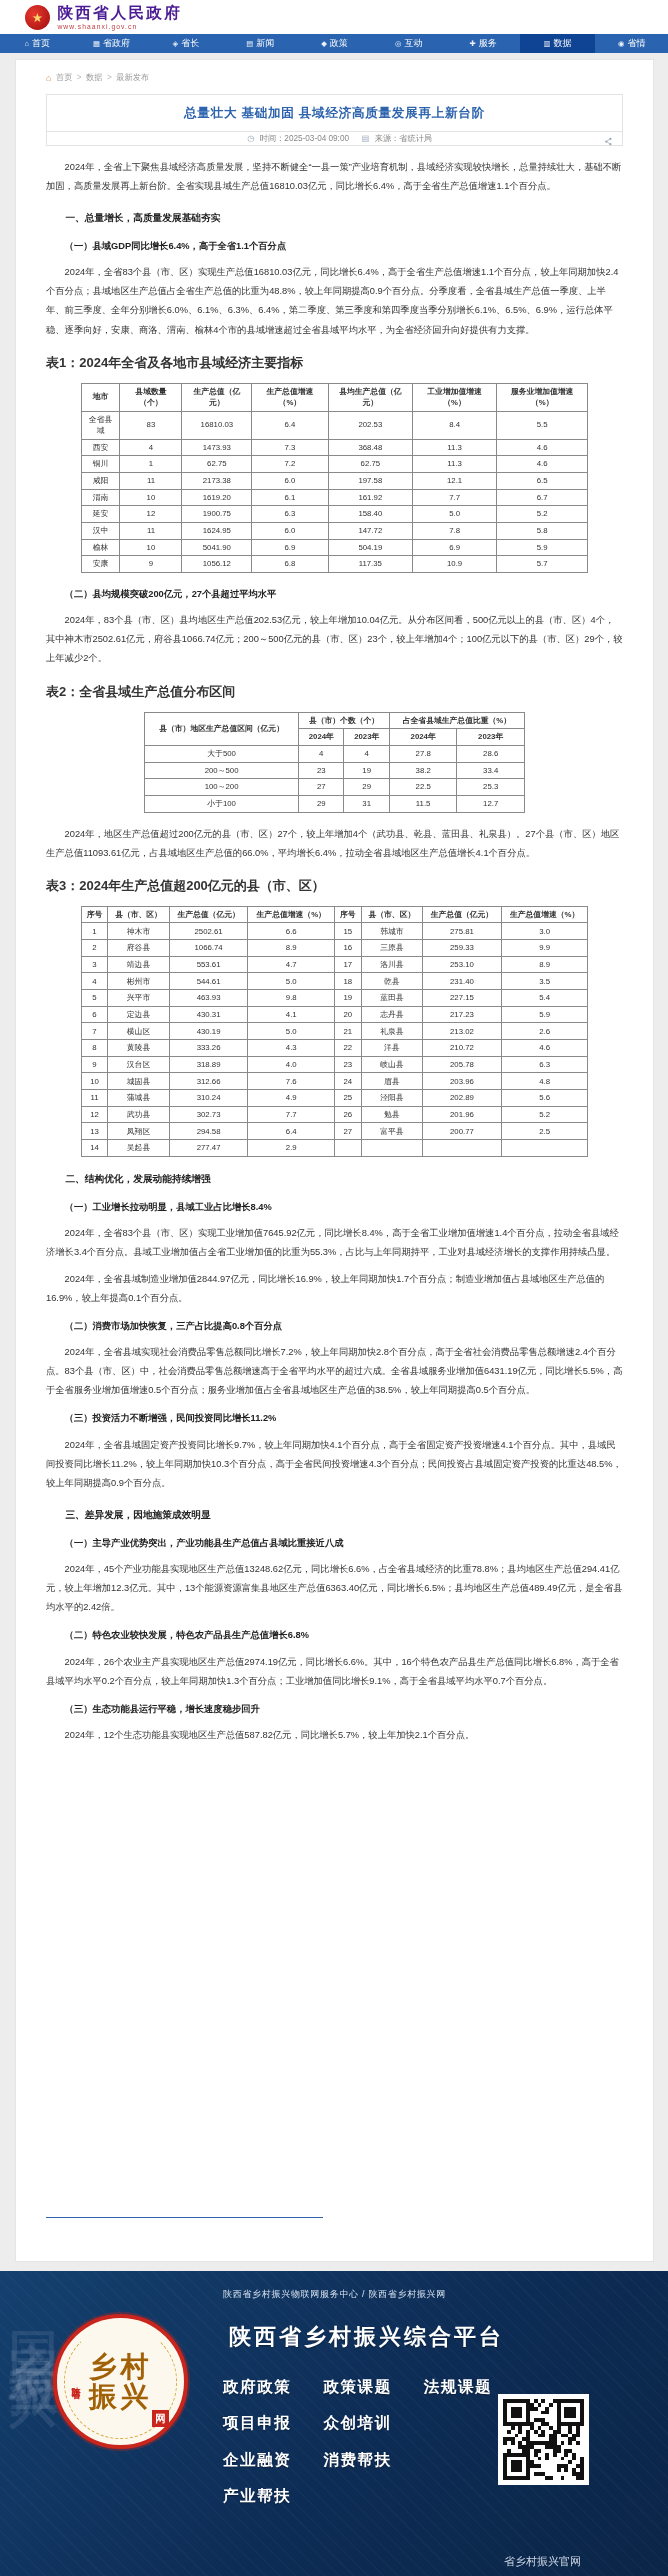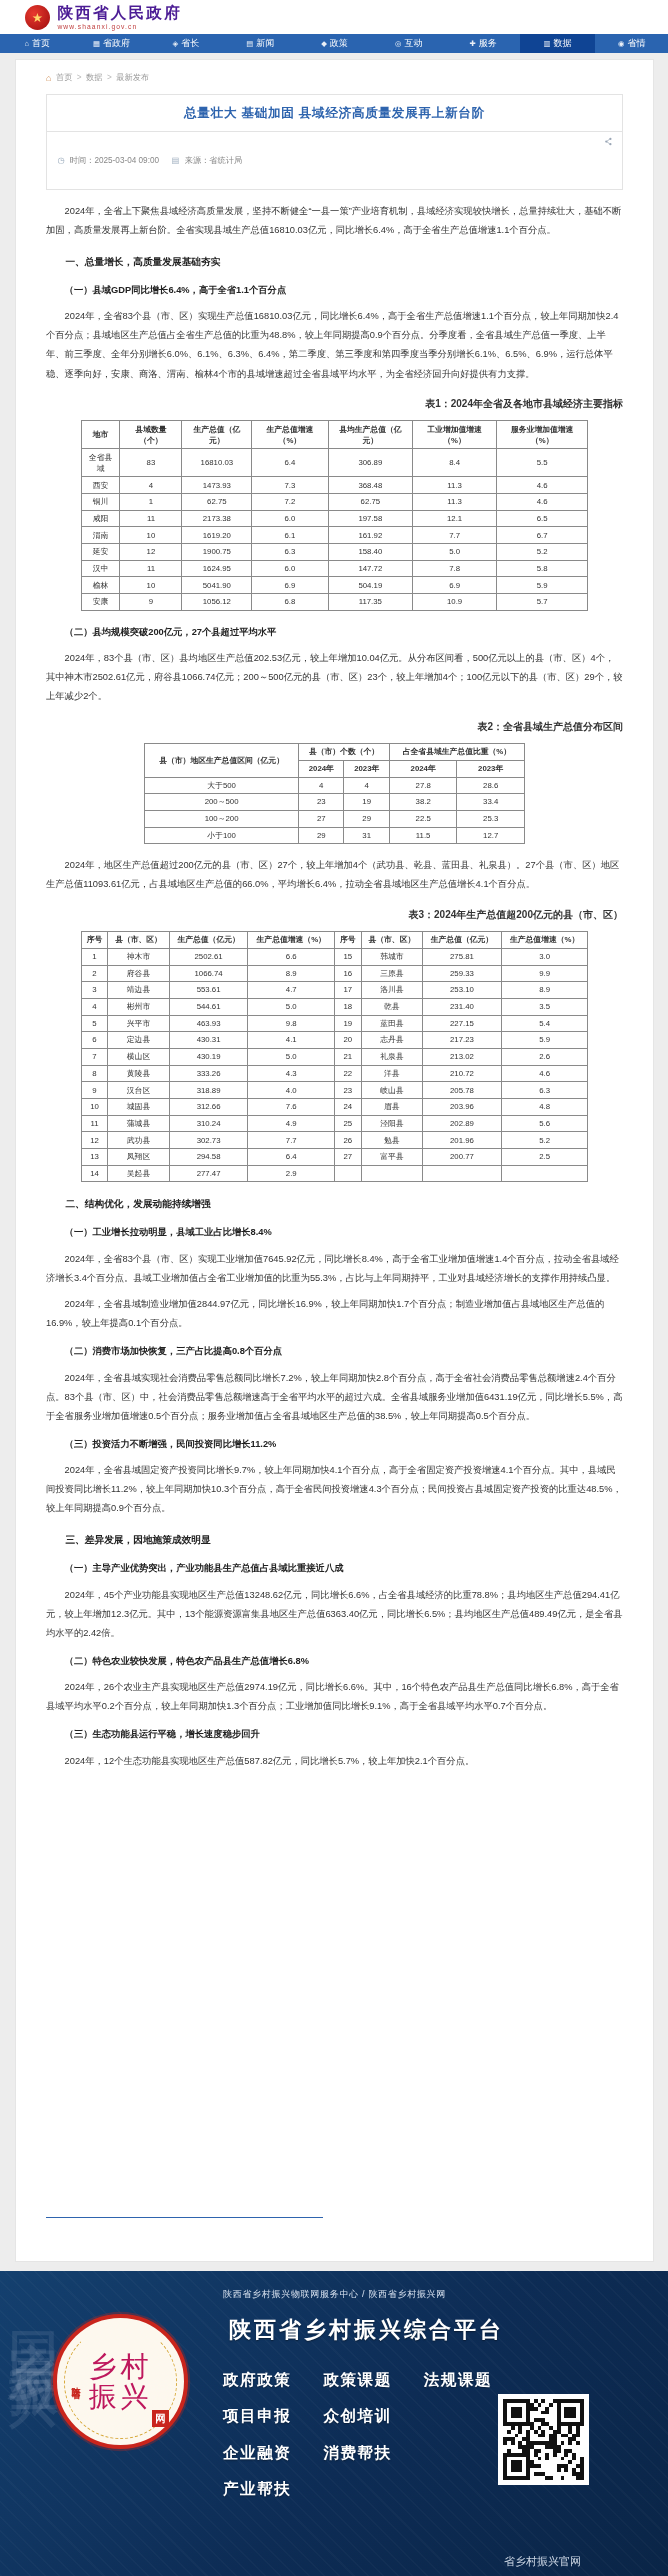--- a/index.html
+++ b/index.html
@@ -38,31 +38,31 @@
     display:flex; flex-direction:column;
   }
   .breadcrumb { margin-top:12px; font-size:8.2px; color:#999; display:flex; align-items:center; gap:4.5px; }
   .bc-home-icon { color:#c87b3a; font-size:9px; }
   .bc-item { cursor:pointer; }
   .bc-sep { color:#bbb; }
 
   .title-box { margin-top:10.4px; border:0.7px solid #e3e3e3; }
   .article-title { margin:0; text-align:center; color:#2e64ae; font-size:12.6px;
     font-weight:bold; padding:10.4px 7.4px 9px; letter-spacing:0.7px; }
-  .meta-row { border-top:0.7px solid #e3e3e3; position:relative; text-align:left;
-    font-size:8.2px; color:#888; padding:23px 0; }
+  .meta-row { border-top:0.7px solid #e3e3e3; position:relative; text-align:center;
+    font-size:8.2px; color:#888; padding:1px 0; }
   .meta-icon { margin:0 3px 0 10.4px; color:#9ab; font-size:8.2px; }
   .share { position:absolute; right:9px; top:5.2px; cursor:pointer; }
 
   
   .article-body { margin-top:4.5px; font-size:9.3px; line-height:2.05; }
   .para { text-indent:2em; margin:7.4px 0; }
   .sec-head { font-weight:bold; text-indent:2em; font-size:9.7px; margin:12px 0 3px; color:#222; }
   .sub-head { font-weight:bold; text-indent:2em; font-size:9.3px; margin:9px 0 3px; color:#222; }
-  .tbl-caption { text-align:right; font-weight:bold; font-size:10px; margin:10.4px 0 6px; }
+  .tbl-caption { text-align:left; font-weight:bold; font-size:13px; margin:10.4px 0 6px; }
   .data-table { border-collapse:collapse; margin:0 auto 12px; font-size:7.8px; line-height:1.45; }
   .data-table th, .data-table td { border:0.7px solid #8a8a8a; padding:2.2px 3.7px; text-align:center; }
   .data-table th { font-weight:bold; }
 
   .flex-spacer { flex:1; }
   .bottom-rule { height:1.5px; background:#2e64ae; width:48%; margin:0 auto 43px 0; }
 
   
   .site-footer { position:relative; height:305px; overflow:hidden; color:#fff;
     background:linear-gradient(135deg,#14406f 0%,#0d2c55 55%,#0a2547 100%); }
@@ -70,30 +70,30 @@
     background:repeating-linear-gradient(45deg, rgba(255,255,255,.025) 0 1.5px, transparent 1.5px 10.4px); }
   .watermark { position:absolute; left:1.5px; top:22px; writing-mode:vertical-rl;
     font-size:49px; font-weight:bold; letter-spacing:9px;
     color:rgba(170,185,205,.14); }
   .seal { position:absolute; left:53px; top:43px; width:135px; height:135px; border-radius:50%;
     border:4.5px solid #c9251c; background:#fdf8ee; box-shadow:0 0 0 2.2px rgba(201,37,28,.3); }
   .seal::before { content:""; position:absolute; inset:6.7px; border-radius:50%;
     border:1.5px dashed #d7a93c; border-top-color:transparent; }
   .seal-inner { position:absolute; inset:0; display:flex; flex-direction:column;
     align-items:center; justify-content:center; }
-  .seal-line { font-size:28px; font-weight:normal; color:#be185d; line-height:1.08;
+  .seal-line { font-size:28px; font-weight:bold; color:#a16207; line-height:1.08;
     letter-spacing:3.7px; font-family:"Liberation Serif","DejaVu Serif",serif; }
   .seal-side { position:absolute; left:12px; top:50%; transform:translateY(-50%);
     writing-mode:vertical-rl; font-size:9px; color:#c9251c; font-weight:bold; letter-spacing:1.5px; }
   .seal-badge { position:absolute; right:15px; bottom:18px; width:17px; height:17px;
     background:#c9251c; color:#fff; font-size:10.4px; font-weight:bold;
     display:flex; align-items:center; justify-content:center; }
   .footer-main { position:absolute; left:223px; top:16.3px; }
   .fr-topline { font-size:9px; color:#d9e3f0; letter-spacing:0.7px; }
-  .fr-title { font-size:22px; font-weight:bold; letter-spacing:3px; margin-top:14px;
+  .fr-title { font-size:22px; font-weight:bold; letter-spacing:3px; margin-top:21px;
     text-shadow:0 0.7px 1.5px rgba(0,0,0,.4);padding-left:6px; }
   .footer-links { margin-top:25px; }
   .link-row { display:flex; gap:32px; margin-bottom:15.6px; }
   .link-item { font-size:15.6px; font-weight:bold; letter-spacing:1.5px; color:#fff; cursor:pointer;
     text-shadow:0 0.7px 1.5px rgba(0,0,0,.35); }
   .qr { position:absolute; right:80px; top:123px; width:91px; height:91px;
     background:#fff; padding:5.2px; }
   .qr-caption { position:absolute; right:88px; bottom:7.4px; font-size:11px; color:#cfd9e6; }
 </style>
 </head>
@@ -196,21 +196,21 @@
               <th>工业增加值增速（%）</th>
               <th>服务业增加值增速（%）</th>
             </tr>
           </thead>
           <tbody>
             <tr>
               <td>全省县域</td>
               <td>83</td>
               <td>16810.03</td>
               <td>6.4</td>
-              <td>306.89</td>
+              <td>202.53</td>
               <td>8.4</td>
               <td>5.5</td>
             </tr>
             <tr>
               <td>西安</td>
               <td>4</td>
               <td>1473.93</td>
               <td>7.3</td>
               <td>368.48</td>
               <td>11.3</td>

